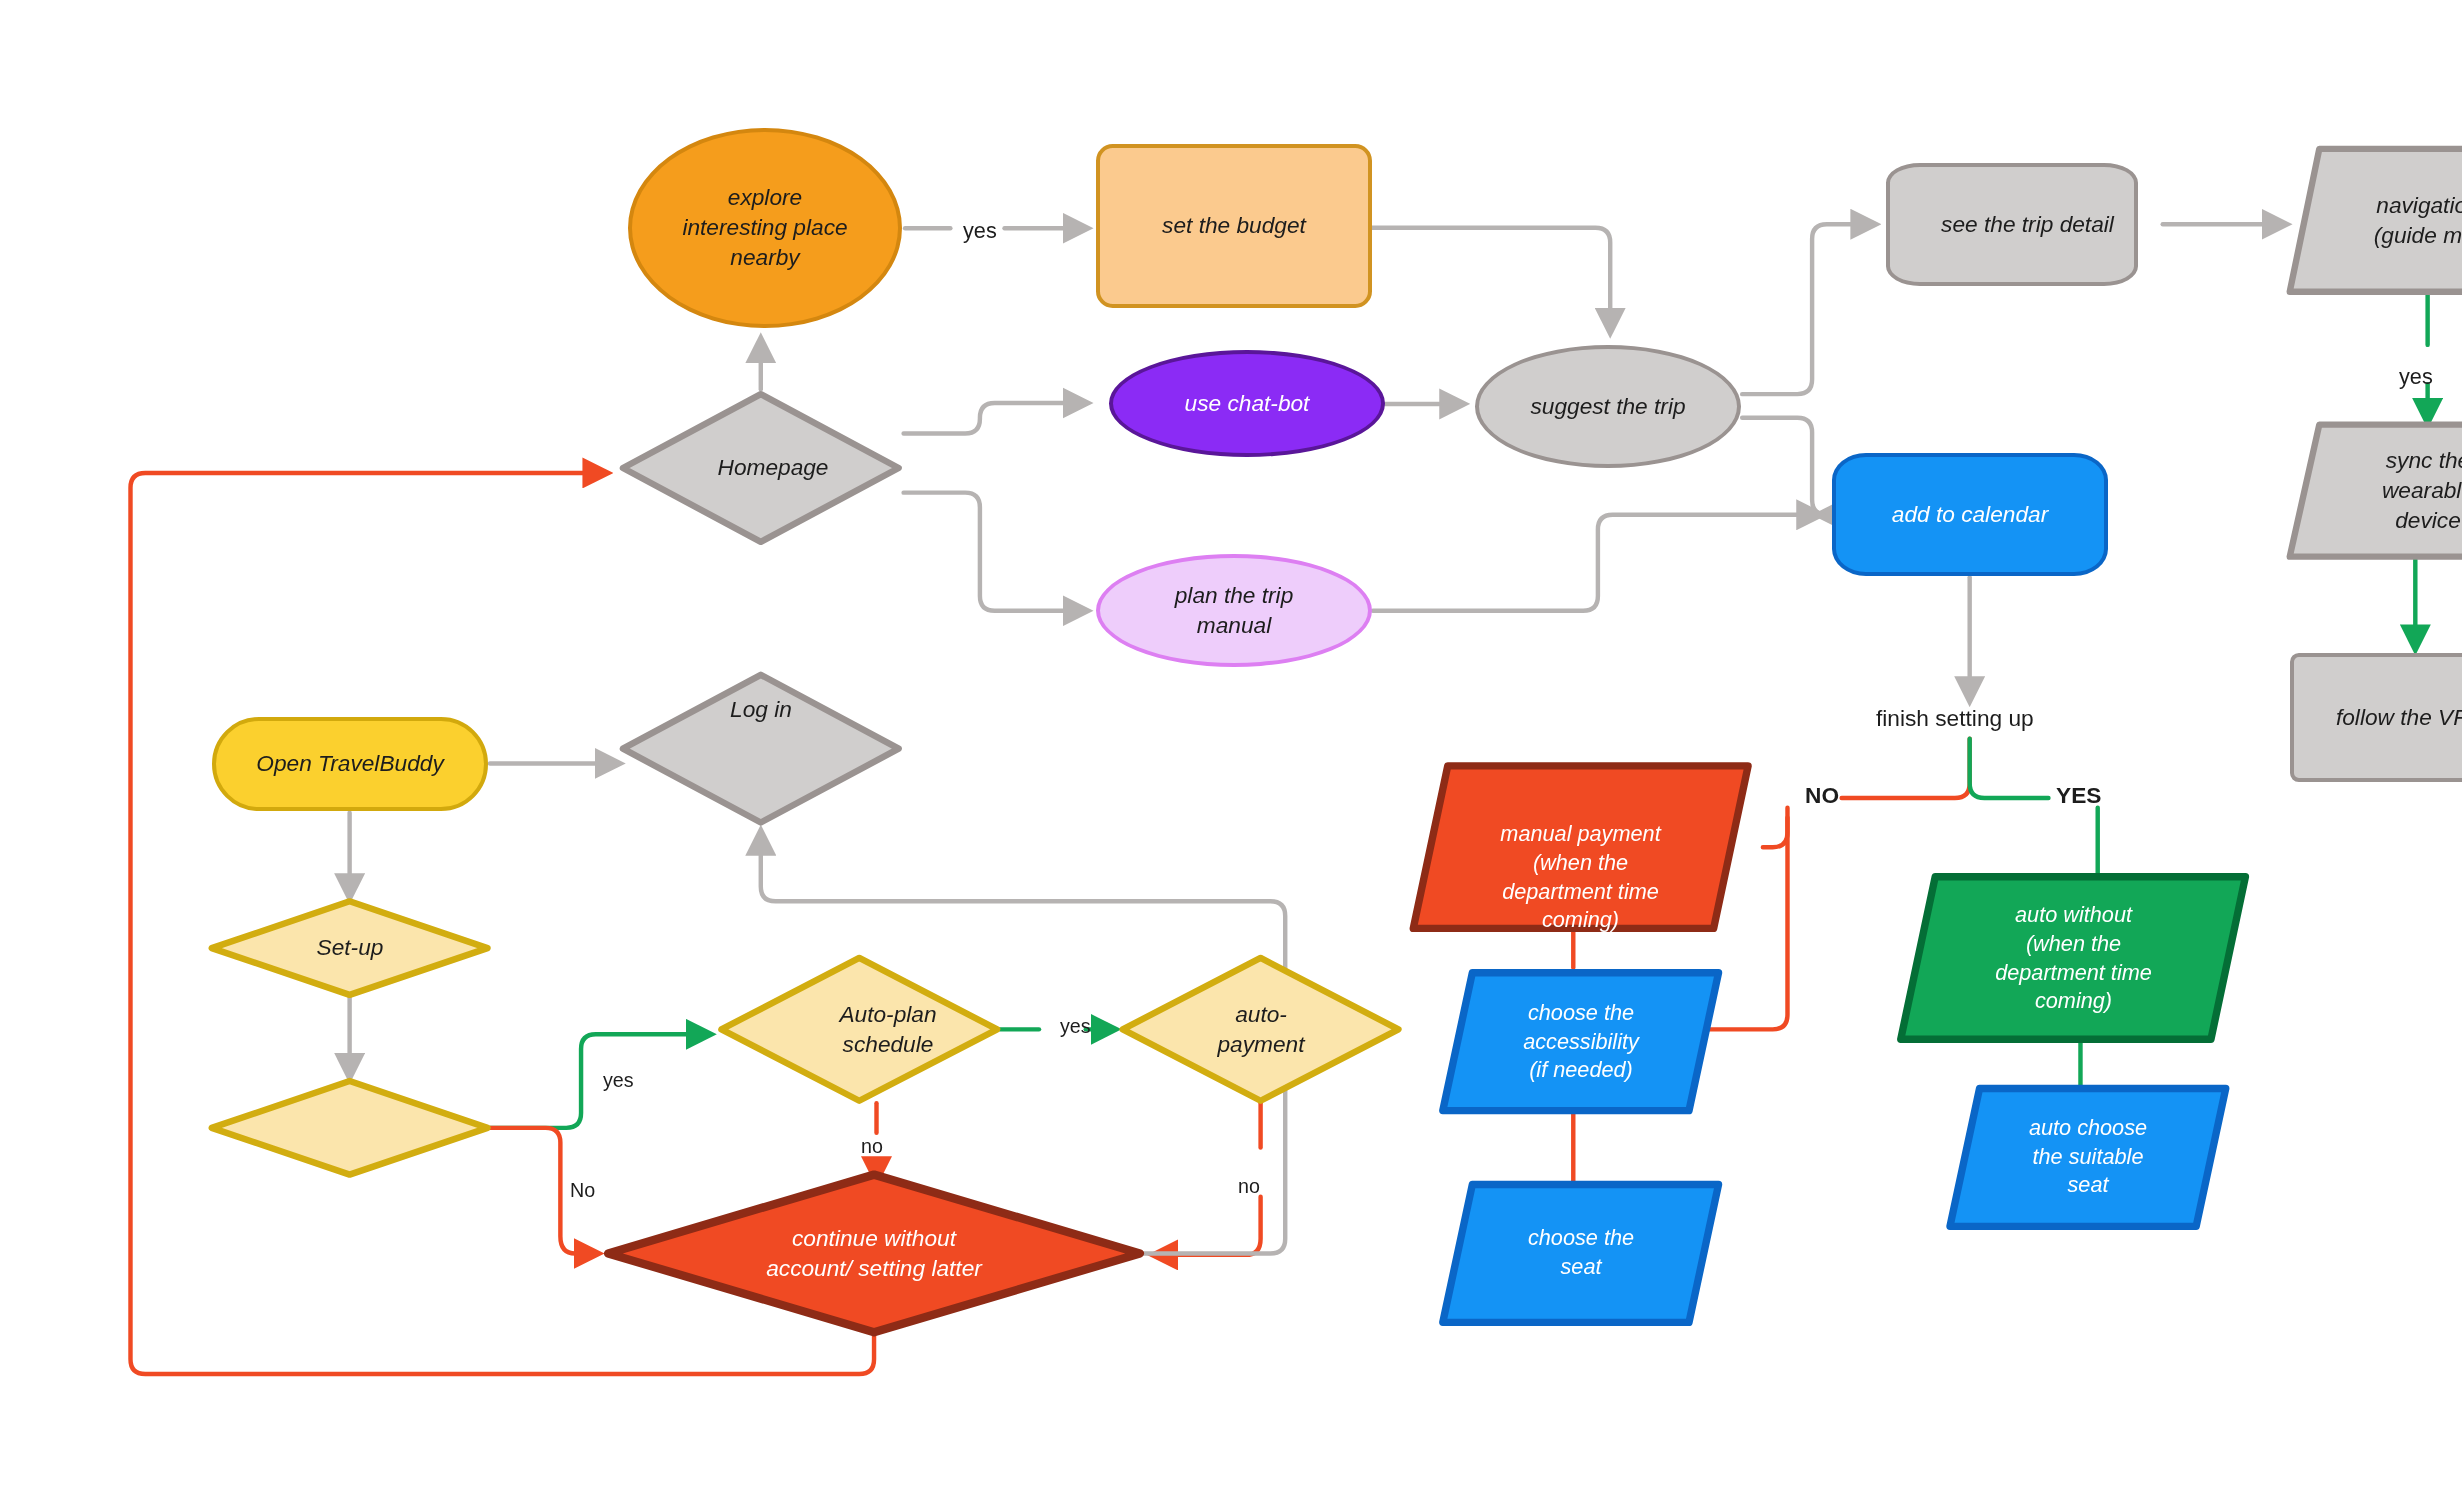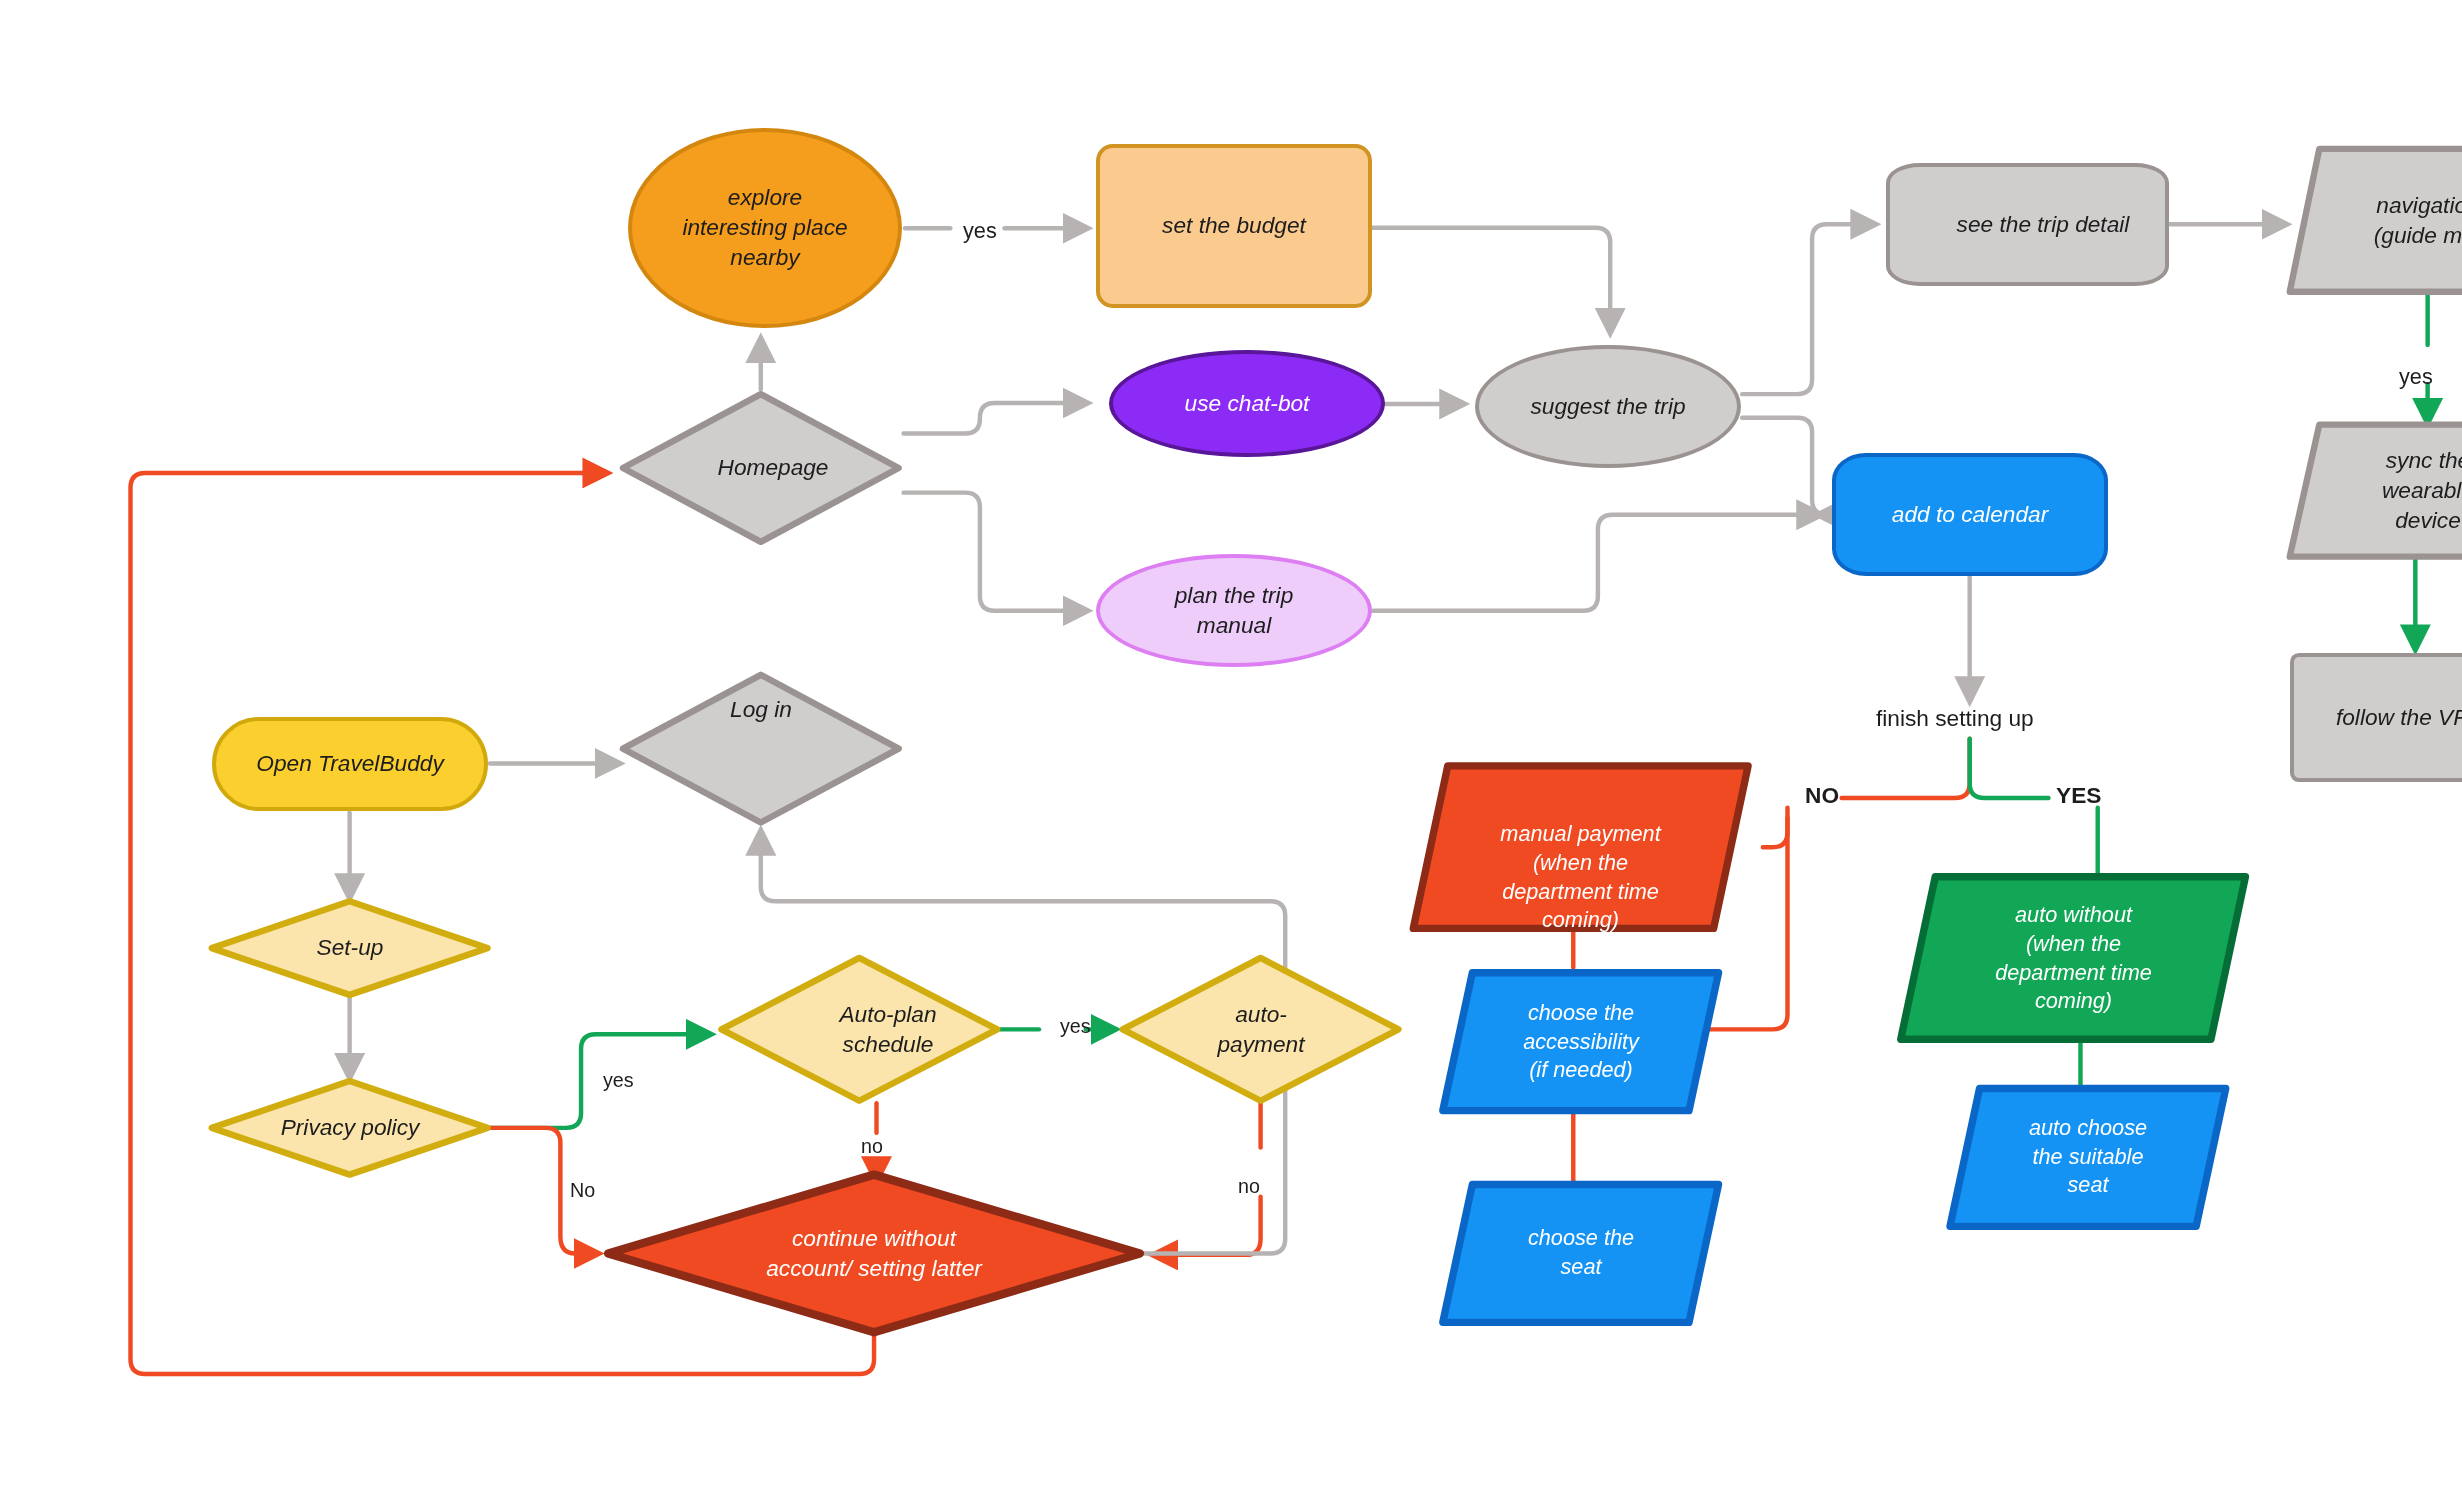--- a/index.html
+++ b/index.html
@@ -199,21 +199,21 @@
     <div class="shape-bg ellipse" style="background:#d0cecd;border-color:#9a9391;"></div>
     <span class="lbl" style="color:#1d1d1d;font-size:22.7px;">suggest the trip</span>
   </div>
 
   <div class="node" style="left:1096px;top:554px;width:276px;height:113px;">
     <div class="shape-bg ellipse" style="background:#eecdfb;border-color:#dd7ff2;"></div>
     <span class="lbl" style="color:#1d1d1d;font-size:22.7px;">plan the trip
 manual</span>
   </div>
 
-  <div class="node" style="left:1886px;top:163px;width:283px;height:123px;padding-left:31px;">
+  <div class="node" style="left:1886px;top:163px;width:252px;height:123px;padding-left:31px;">
     <div class="shape-bg rrect" style="background:#d0cecd;border-color:#9a9391;border-radius:34px/19.7px;"></div>
     <span class="lbl" style="color:#1d1d1d;font-size:22.7px;">see the trip detail</span>
   </div>
 
   <div class="node" style="left:2290px;top:149px;width:276px;height:143px;">
     <span class="lbl" style="color:#1d1d1d;font-size:22.7px;">navigation
 (guide me)</span>
   </div>
 
   <div class="node" style="left:1832px;top:453px;width:276px;height:123px;">
@@ -238,23 +238,20 @@
   </div>
 
   <div class="node" style="left:623px;top:636px;width:276px;height:148px;">
     <span class="lbl" style="color:#1d1d1d;font-size:22.7px;">Log in</span>
   </div>
 
   <div class="node" style="left:212px;top:901px;width:276px;height:94px;">
     <span class="lbl" style="color:#1d1d1d;font-size:22.7px;">Set-up</span>
   </div>
 
-  <div class="node" style="left:212px;top:1081px;width:276px;height:94px;">
-    <span class="lbl" style="color:#1d1d1d;font-size:22.7px;">Privacy policy</span>
-  </div>
 
   <div class="node" style="left:750px;top:958px;width:276px;height:143px;">
     <span class="lbl" style="color:#1d1d1d;font-size:22.7px;">Auto-plan
 schedule</span>
   </div>
 
   <div class="node" style="left:1123px;top:958px;width:276px;height:143px;">
     <span class="lbl" style="color:#1d1d1d;font-size:22.7px;">auto-
 payment</span>
   </div>

